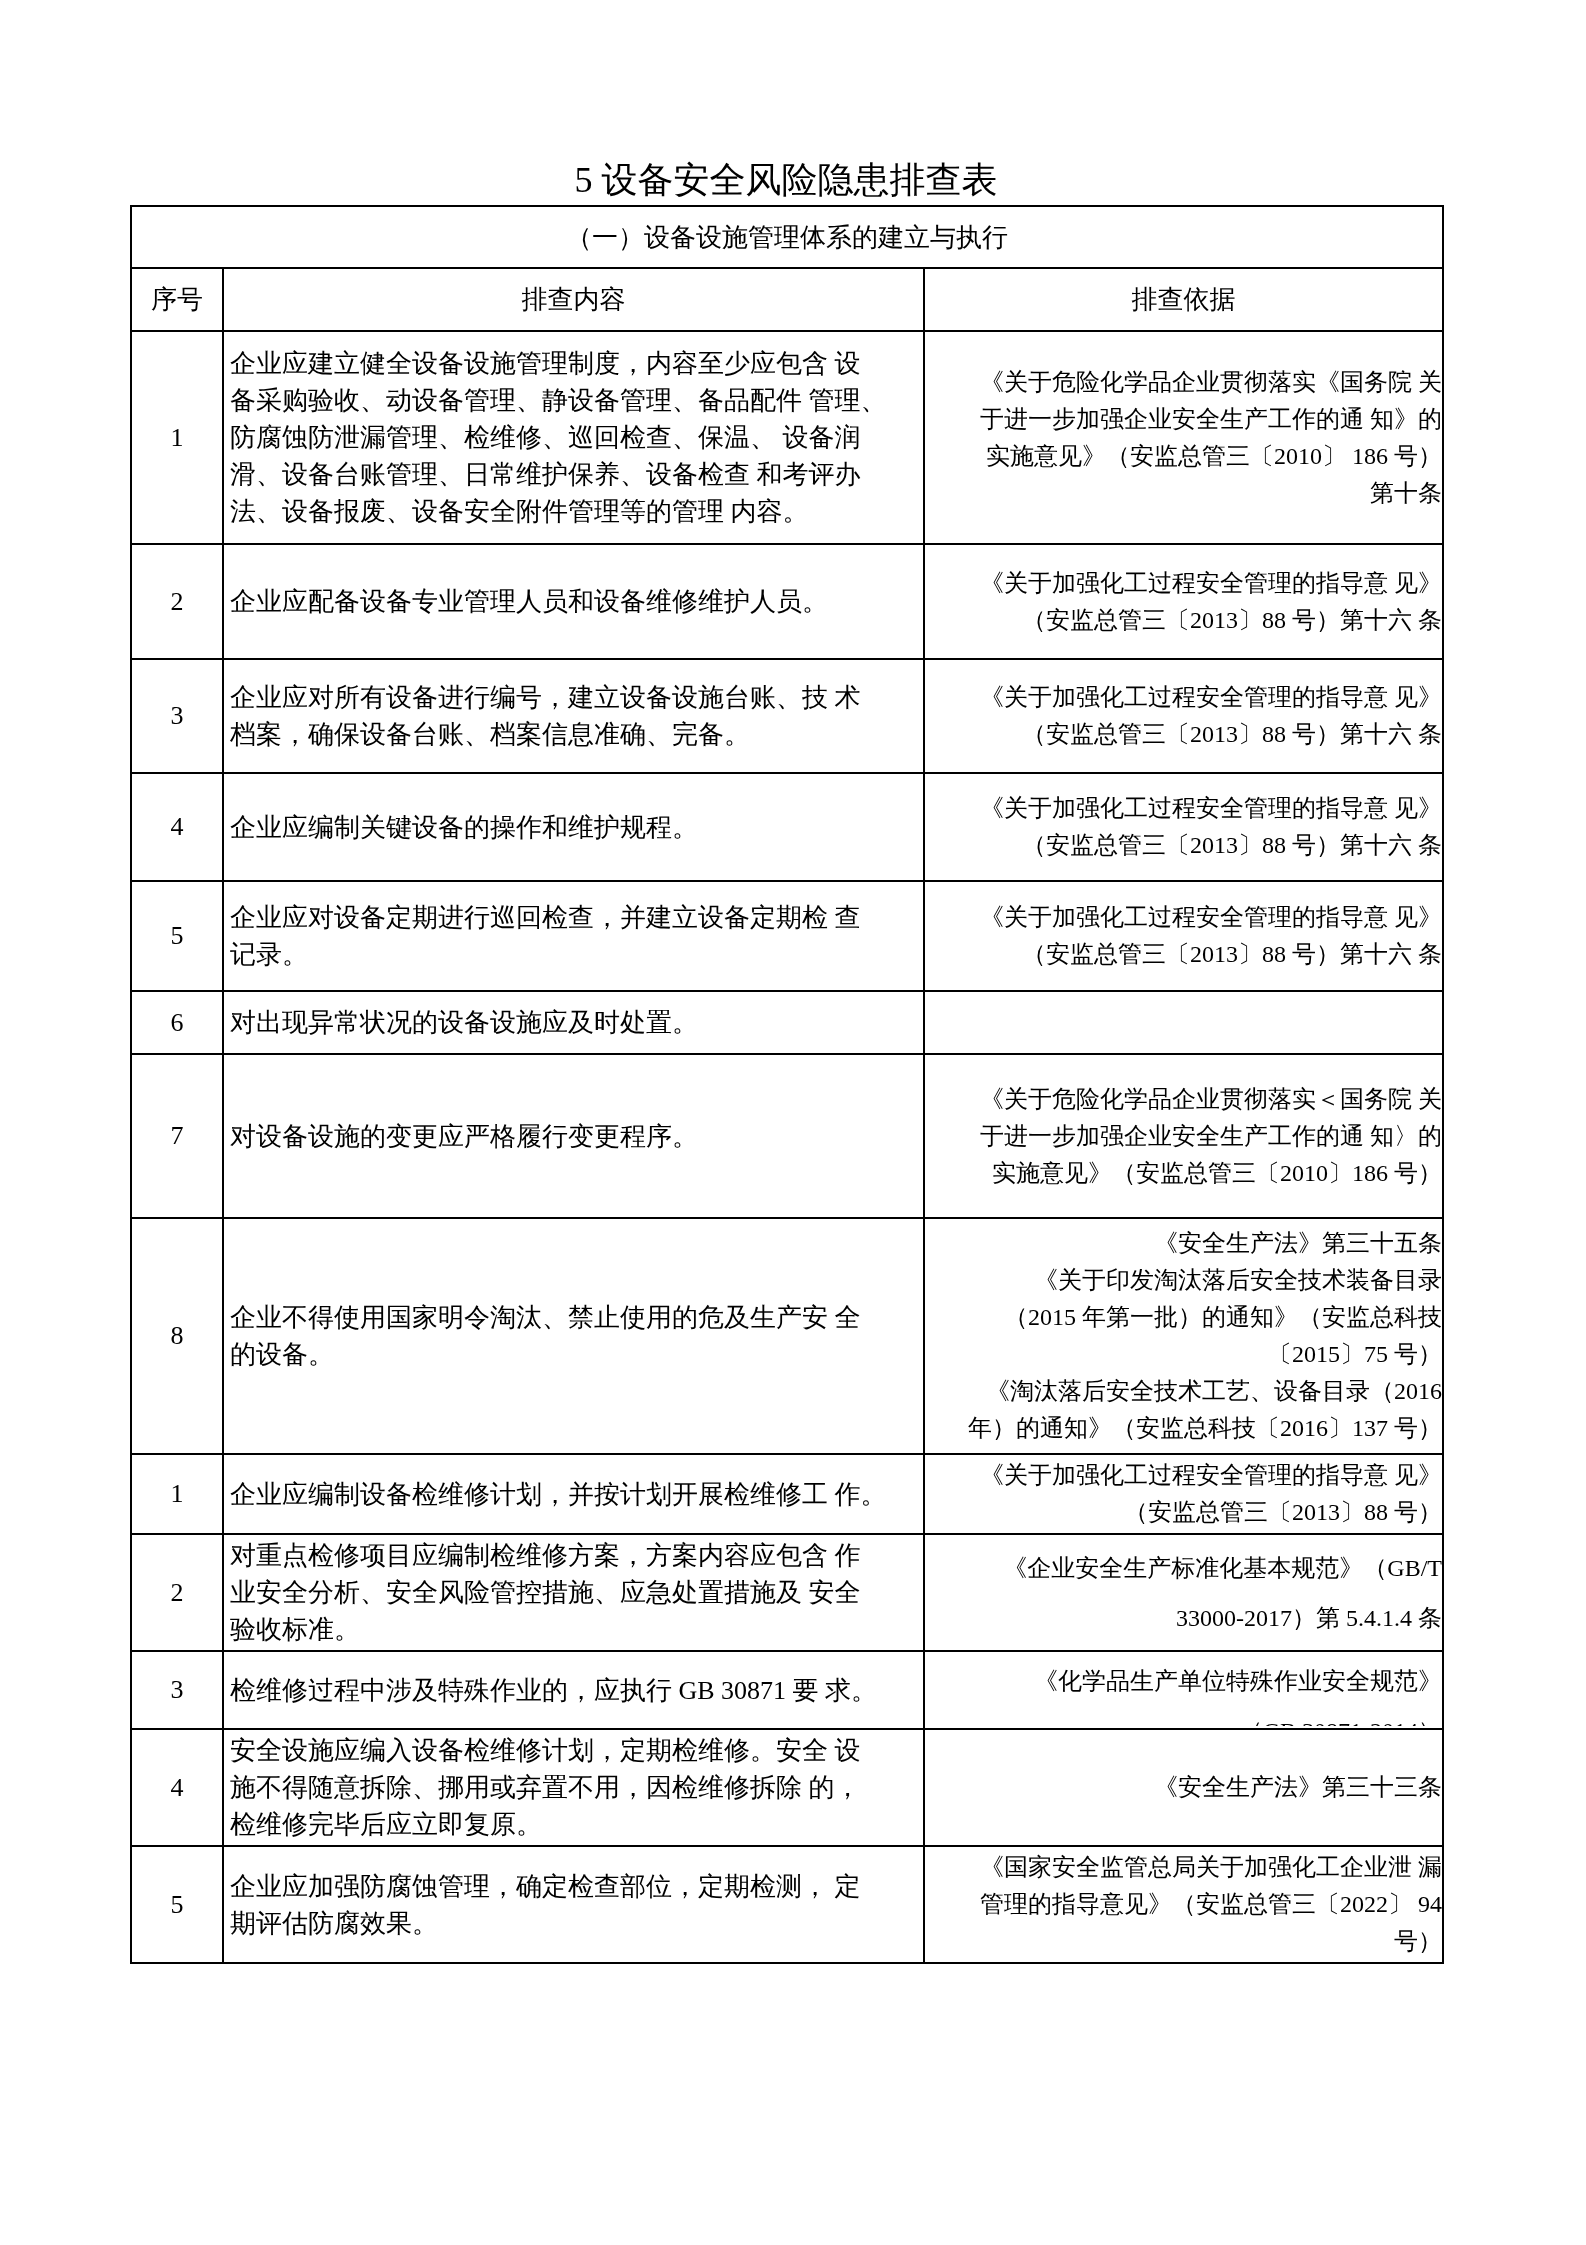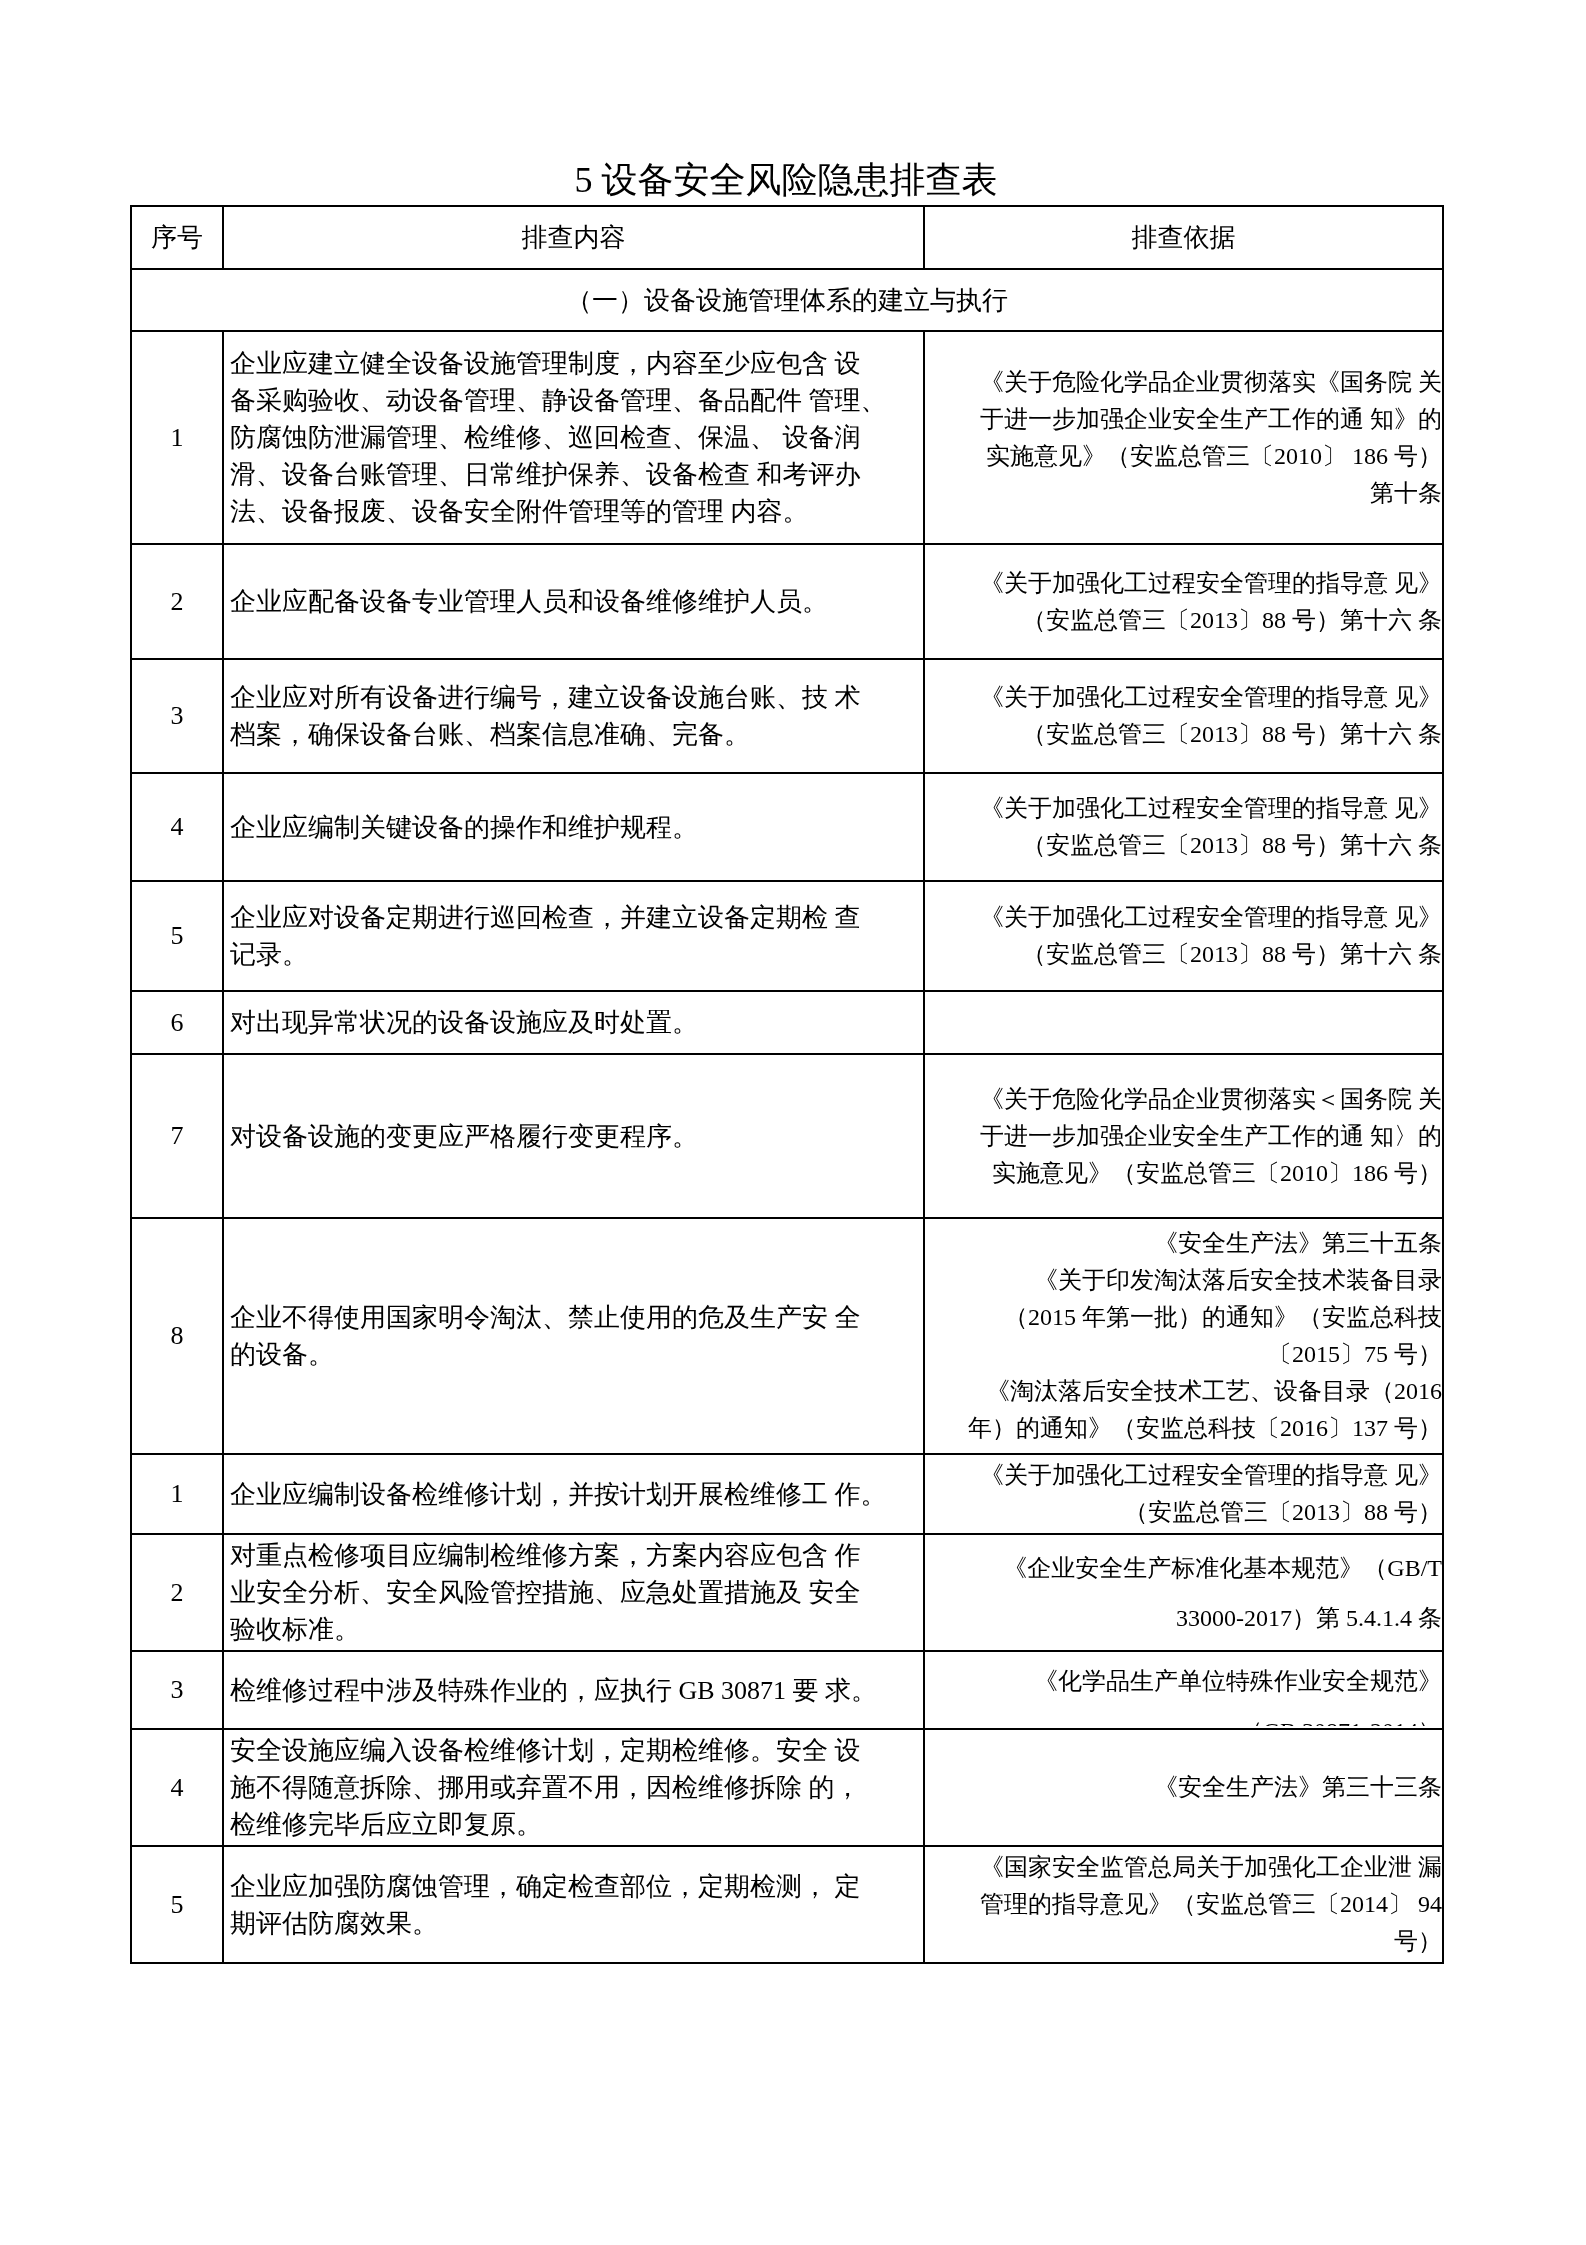--- a/index.html
+++ b/index.html
@@ -51,28 +51,28 @@
 <div class="doc-title">5 设备安全风险隐患排查表</div>
 
 <table class="sheet">
   <colgroup>
       <col class="c-no">
       <col class="c-content">
       <col class="c-basis">
     </colgroup>
 
   <tbody>
-      <tr style="height:63px;">
+      <tr style="height:62px;">
+    <td class="section" colspan="3">（一）设备设施管理体系的建立与执行</td>
+  </tr>
+
+  <tr style="height:63px;">
     <td class="head">序号</td>
     <td class="head">排查内容</td>
     <td class="head">排查依据</td>
-  </tr>
-
-  <tr style="height:62px;">
-    <td class="section" colspan="3">（一）设备设施管理体系的建立与执行</td>
   </tr>
 
   <tr style="height:213px;">
     <td class="no">1</td>
     <td class="content">企业应建立健全设备设施管理制度，内容至少应包含 设
 备采购验收、动设备管理、静设备管理、备品配件 管理、
 防腐蚀防泄漏管理、检维修、巡回检查、保温、 设备润
 滑、设备台账管理、日常维护保养、设备检查 和考评办
 法、设备报废、设备安全附件管理等的管理 内容。</td>
     <td class="basis">《关于危险化学品企业贯彻落实《国务院 关
@@ -156,17 +156,17 @@
     <td class="content">安全设施应编入设备检维修计划，定期检维修。安全 设
 施不得随意拆除、挪用或弃置不用，因检维修拆除 的，
 检维修完毕后应立即复原。</td>
     <td class="basis">《安全生产法》第三十三条</td>
   </tr>
   <tr style="height:114px;">
     <td class="no">5</td>
     <td class="content">企业应加强防腐蚀管理，确定检查部位，定期检测， 定
 期评估防腐效果。</td>
     <td class="basis">《国家安全监管总局关于加强化工企业泄 漏
-管理的指导意见》（安监总管三〔2014〕 94
+管理的指导意见》（安监总管三〔2022〕 94
 号）</td>
   </tr>
 </tbody>
   </table>
 
 </body></html>

